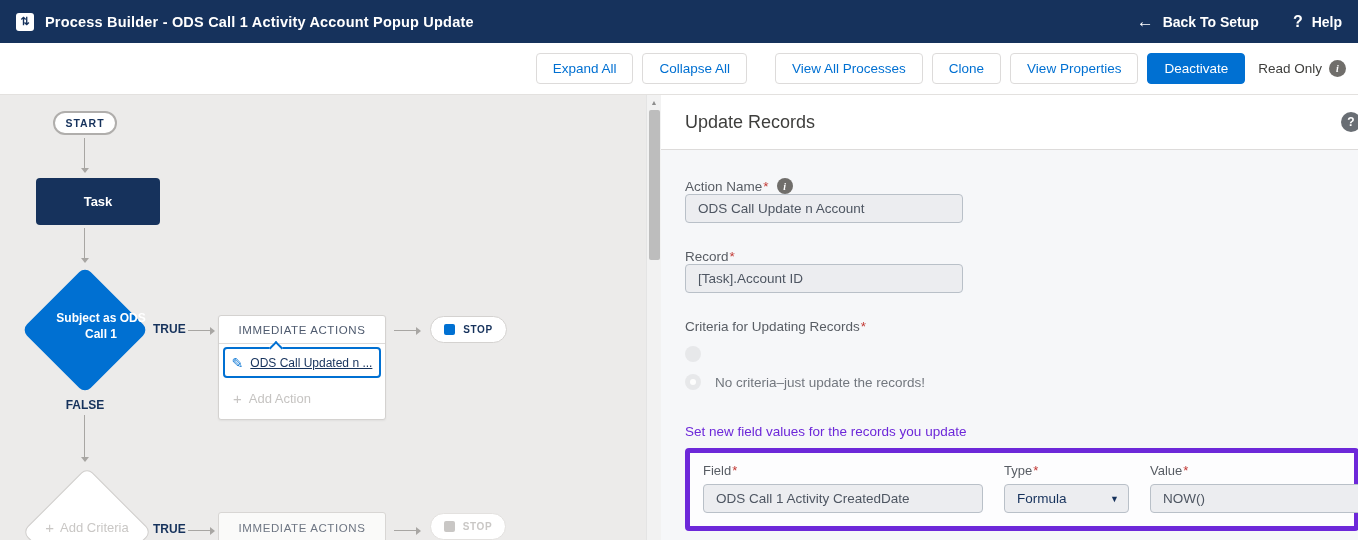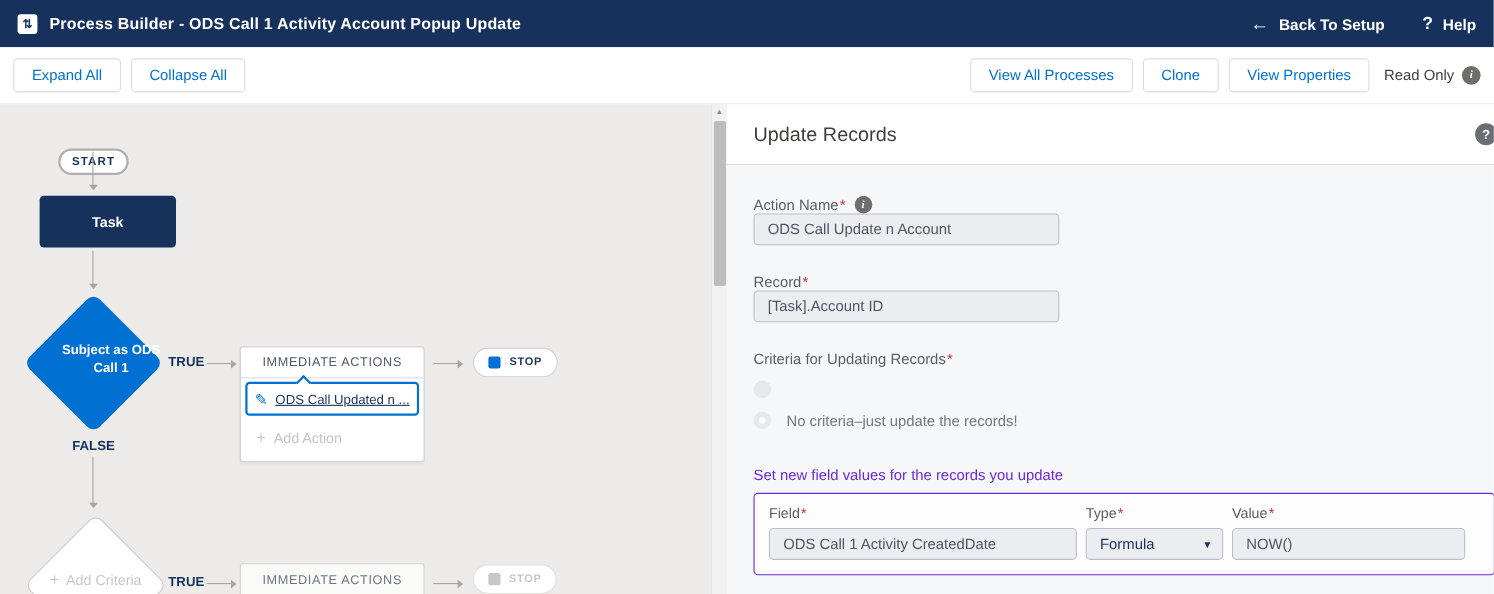--- a/index.html
+++ b/index.html
@@ -14,21 +14,21 @@
     align-items:center; justify-content:center; }
   .topbar-title { margin-left:11px; font-size:14.5px; font-weight:bold; letter-spacing:.2px; }
   .topbar-right { margin-left:auto; display:flex; align-items:center; gap:34px; }
   .topbar-link { display:flex; align-items:center; gap:9px; font-size:14px;
     font-weight:bold; color:#fff; cursor:pointer; }
   .back-arrow { font-size:17px; font-weight:normal; }
   .help-q { font-size:16px; font-weight:bold; }
 
   
   .toolbar { height:52px; background:#fff; display:flex; align-items:center;
-    justify-content:space-between; padding:0 12px; border-bottom:1px solid #E3E1DF; }
+    justify-content:flex-end; padding:0 12px; border-bottom:1px solid #E3E1DF;gap:28px; }
   .tb-group { display:flex; align-items:center; gap:9px; }
   .btn { height:31px; padding:0 16px; background:#fff; border:1px solid #DDDBDA;
     border-radius:4px; color:#0070D2; font-size:13.5px; font-family:inherit;
     cursor:pointer; display:inline-flex; align-items:center; }
   .btn-primary { background:#0070D2; border-color:#0070D2; color:#fff; }
   .readonly-wrap { display:flex; align-items:center; gap:7px; margin-left:4px; }
   .readonly-label { font-size:13.5px; color:#3E3E3C; }
   .info-icon { width:17px; height:17px; border-radius:50%; background:#706E6B;
     color:#fff; font-size:10px; font-weight:bold; font-style:italic;
     font-family:"Liberation Serif", serif; display:inline-flex;
@@ -45,21 +45,21 @@
     border-left:4px solid transparent; border-right:4px solid transparent;
     border-top:5px solid #A8A6A3; }
   .arrow-h { position:absolute; height:0; border-top:1px solid #A8A6A3; }
   .arrow-h::after { content:""; position:absolute; right:-1px; top:-4px;
     border-top:4px solid transparent; border-bottom:4px solid transparent;
     border-left:5px solid #A8A6A3; }
 
   .start-pill { position:absolute; left:53px; top:16px; width:64px; height:24px;
     background:#fff; border:2px solid #B0AEAC; border-radius:13px; display:flex;
     align-items:center; justify-content:center; font-size:10.5px; font-weight:bold;
-    letter-spacing:1px; color:#16325C;margin-top:24px; }
+    letter-spacing:1px; color:#16325C; }
   .task-node { position:absolute; left:36px; top:83px; width:124px; height:47px;
     background:#16325C; border-radius:4px; display:flex; align-items:center;
     justify-content:center; color:#fff; font-size:13px; font-weight:bold; cursor:pointer; }
   .diamond-blue { position:absolute; left:40px; top:190px; width:90px; height:90px;
     background:#0070D2; border-radius:8px; transform:rotate(45deg); cursor:pointer; }
   .diamond-label { position:absolute; left:49px; top:216px; width:104px;
     text-align:center; color:#fff; font-size:12px; font-weight:bold;
     line-height:1.3; pointer-events:none; }
   .branch-label { position:absolute; font-size:12px; font-weight:bold; color:#16325C; }
 
@@ -126,22 +126,22 @@
   .group { margin-bottom:26px; }
 
   .radio-row { display:flex; align-items:center; gap:14px; margin-top:12px; }
   .radio { width:16px; height:16px; border-radius:50%; background:#E7E8EA; flex:none;
     position:relative; }
   .radio.sel::after { content:""; position:absolute; left:5px; top:5px; width:6px;
     height:6px; border-radius:50%; background:#FDFDFD; }
   .radio-label { font-size:13.5px; color:#72777E; }
 
   .set-heading { font-size:13.5px; color:#6d28d9; margin-top:34px; }
-  .row-box { margin-top:9px; width:674px; background:#FDFDFE; border:1px solid #6d28d9;
-    border-radius:4px; padding:10px 13px 13px 13px; display:flex; gap:8px; }
+  .row-box { margin-top:9px; width:674px; background:#FDFDFE; border:5px solid #6d28d9;
+    border-radius:4px; padding:10px 13px 13px 13px; display:flex; gap:21px; }
   .col .fld-label { font-size:13px; }
   .col .ro-input { margin-top:6px; }
   .inp-field { width:280px; }
   .inp-type { width:125px; position:relative; padding-right:24px; color:#16325C; }
   .caret { position:absolute; right:9px; top:9px; font-size:9px; color:#16325C; }
   .inp-value { width:212px; }
 </style>
 </head>
 <body>
 
@@ -162,20 +162,21 @@
 
 <div class="toolbar">
   <div class="tb-group">
     <button class="btn">Expand All</button>
     <button class="btn">Collapse All</button>
   </div>
   <div class="tb-group">
     <button class="btn">View All Processes</button>
     <button class="btn">Clone</button>
     <button class="btn">View Properties</button>
+    <button class="btn btn-primary">Deactivate</button>
     <span class="readonly-wrap">
       <span class="readonly-label">Read Only</span>
       <span class="info-icon">i</span>
     </span>
   </div>
 </div>
 
 <div class="main">
 
   <div class="canvas">

